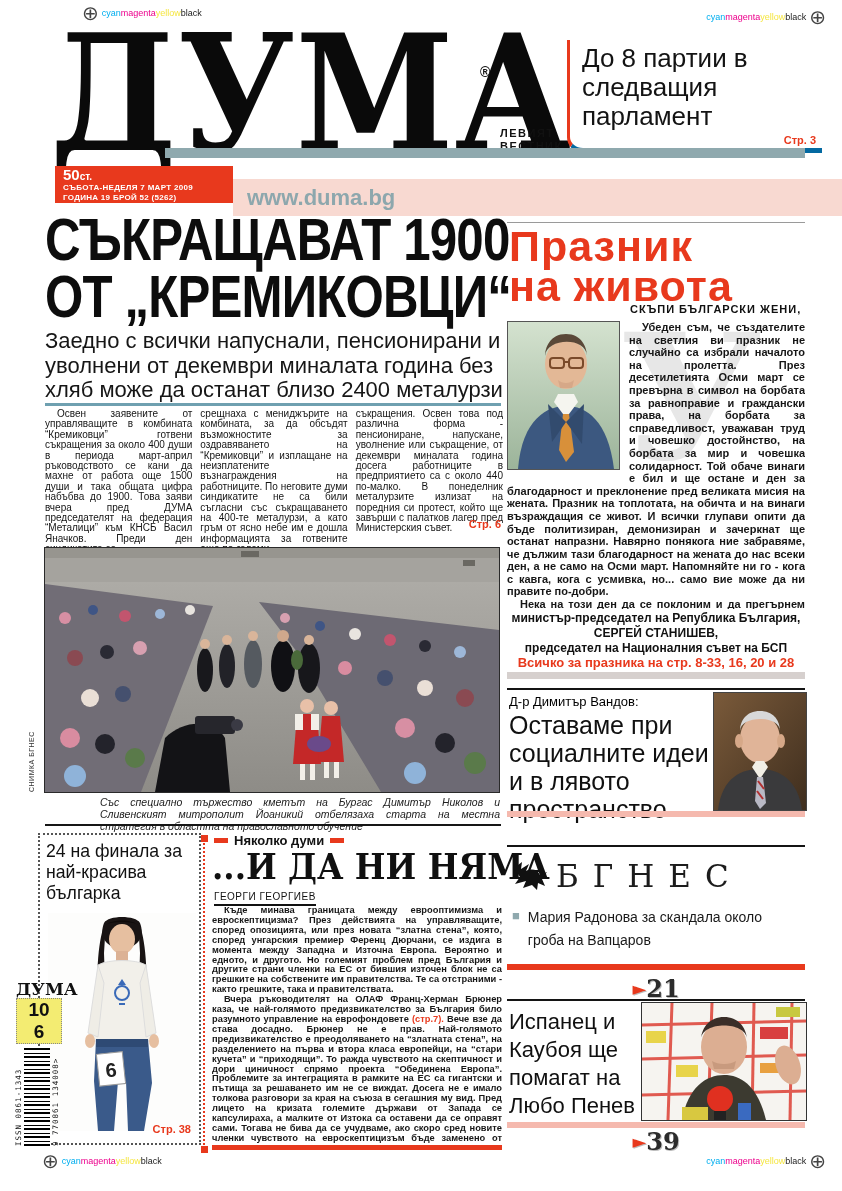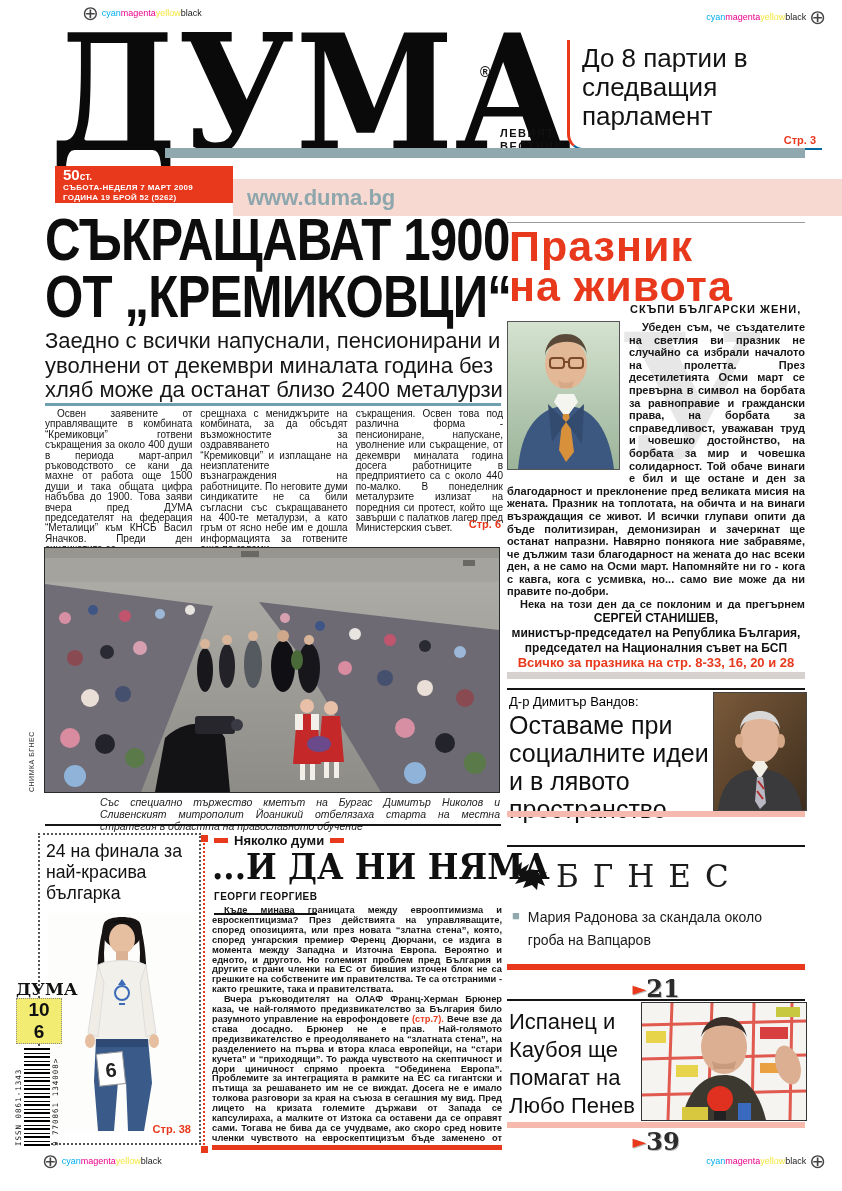--- a/index.html
+++ b/index.html
@@ -15,21 +15,21 @@
   #pm-tr{right:16px;top:8px;}
   #pm-bl{left:42px;top:1152px;}
   #pm-br{right:16px;top:1152px;}
   
   #duma-title{left:50px;top:26px;font-family:"DejaVu Serif",serif;font-weight:bold;
     font-size:130px;line-height:110px;letter-spacing:1px;color:#0a0a0a;
     transform:scale(1.10,1.24);transform-origin:top left;}
   #duma-reg{left:480px;top:64px;font-size:14px;font-weight:bold;}
   #tagline{left:500px;top:127px;font-size:11px;font-weight:bold;letter-spacing:1.5px;line-height:13px;}
   #top-teaser{left:567px;top:40px;width:240px;height:98px;border-left:3px solid #e8391d;
-    border-bottom:2px solid #0369a1;border-bottom-left-radius:16px;padding:4px 0 6px 12px;}
+    border-bottom:5px solid #0369a1;border-bottom-left-radius:16px;padding:4px 0 6px 12px;}
   #top-teaser .tx{font-size:26px;line-height:29px;color:#131313;}
   #top-teaser .pg{position:absolute;right:6px;bottom:2px;color:#e8391d;font-weight:bold;font-size:11px;margin-top:32px;}
   #teal-bar{left:165px;top:148px;width:640px;height:10px;background:#8fa9ae;}
   
   #infobox{left:55px;top:166px;width:178px;height:37px;background:#e8391d;color:#fff;padding:2px 0 0 8px;box-sizing:border-box;}
   #infobox .price{font-size:15px;font-weight:bold;line-height:13px;}
   #infobox .price small{font-size:10px;}
   #infobox .ln{font-size:8px;font-weight:bold;line-height:10px;letter-spacing:.3px;}
   #sitebar{left:233px;top:166px;width:624px;height:37px;background:#f8d9d1;margin-top:13px;}
   #sitebar .site{font-size:22px;font-weight:bold;color:#8da7ad;line-height:37px;padding-left:14px;}
@@ -64,22 +64,22 @@
   #barcode-rot{left:14px;top:1046px;width:100px;height:52px;transform:rotate(-90deg) translateX(-100px);
     transform-origin:top left;display:flex;flex-direction:column;}
   #barcode-rot .issn{font-family:"DejaVu Sans Mono",monospace;font-size:7.5px;letter-spacing:1px;}
   #barcode-rot .bars{height:26px;margin:1px 0;background:repeating-linear-gradient(90deg,#000 0 2px,#fff 2px 4px,#000 4px 5px,#fff 5px 8px);}
   #barcode-rot .ean{font-family:"DejaVu Sans Mono",monospace;font-size:7.5px;letter-spacing:1px;}
   
   #op-rubric{left:214px;top:833px;font-size:13px;font-weight:bold;display:flex;align-items:center;gap:6px;}
   .rbar{width:14px;height:5px;background:#e8391d;display:inline-block;}
   #op-title{left:212px;top:846px;font-family:"DejaVu Serif",serif;font-weight:bold;font-size:35px;
     transform:scaleX(.93);transform-origin:left top;white-space:nowrap;color:#101010;}
-  #op-author{left:214px;top:891px;font-size:10px;font-weight:bold;letter-spacing:.5px;
-    border-bottom:2px solid #111;padding-bottom:11px;}
+  #op-author{left:214px;top:891px;font-size:10px;font-weight:normal;letter-spacing:.5px;
+    border-bottom:2px solid #111;padding-bottom:2px;}
   #op-body{left:212px;top:906px;width:290px;height:237px;overflow:hidden;font-size:9.3px;font-weight:bold;
     line-height:9.9px;color:#181818;}
   #op-body p{margin:0;text-indent:12px;text-align:justify;}
   .redref{color:#e8391d;}
   #op-rule{left:212px;top:1145px;width:290px;height:5px;background:#e8391d;}
   
   #rc-toprule{left:507px;top:222px;width:298px;height:1px;background:#9a9a9a;}
   .redhead{font-weight:bold;color:#e8391d;font-size:43px;line-height:40px;letter-spacing:1px;white-space:nowrap;}
   #hol-h1{left:509px;top:226px;}
   #hol-h2{left:509px;top:266px;}
@@ -342,22 +342,22 @@
         <path d="M55,92 L61,92 L66,130 L58,140 L51,128 Z" fill="#d8903a"></path>
         <path d="M40,82 L58,100 L44,120 Z" fill="#324b6e"></path>
         <path d="M76,82 L58,100 L74,122 Z" fill="#324b6e"></path>
       </svg>
     </div>
     <p>Убеден съм, че създателите на светлия ви празник не случайно са избрали началото на пролетта. През десетилетията Осми март се превърна в символ на борбата за равноправие и граждански права, на борбата за справедливост, уважаван труд и човешко достойнство, на борбата за мир и човешка солидарност. Той обаче винаги е бил и ще остане и ден за благодарност и преклонение пред великата мисия на жената. Празник на топлотата, на обичта и на винаги възраждащия се живот. И всички глупави опити да бъде политизиран, демонизиран и зачеркнат ще останат напразни. Навярно понякога ние забравяме, че дължим тази благодарност на жената до нас всеки ден, а не само на Осми март. Напомняйте ни го - кога с кавга, кога с усмивка, но... само вие може да ни правите по-добри.</p>
     <p>Нека на този ден да се поклоним и да прегърнем нашите любими, нашите майки. Благодарим ви!</p>
 
   </div>
   <div class="abs" id="hol-sig">
+    <div>министър-председател на Република България,</div>
     <div>СЕРГЕЙ СТАНИШЕВ,</div>
-    <div>министър-председател на Република България,</div>
     <div>председател на Националния съвет на БСП</div>
   </div>
   <div class="abs" id="hol-promo">Всичко за празника на стр. 8-33, 16, 20 и 28</div>
   <div class="abs" id="gray-bar"></div>
   <div class="abs blkrule" id="rule-v1"></div>
 
   <div class="abs" id="vandov-kicker">Д-р Димитър Вандов:</div>
   <div class="abs" id="vandov-title">Оставаме при социалните идеи и в лявото пространство</div>
   <div class="abs" id="vandov-photo">
     <svg width="92" height="117" viewBox="0 0 92 117">

